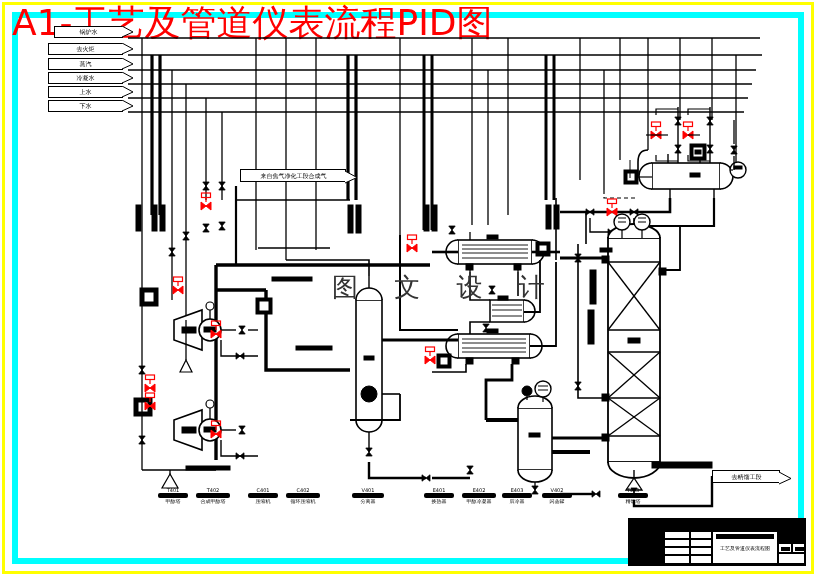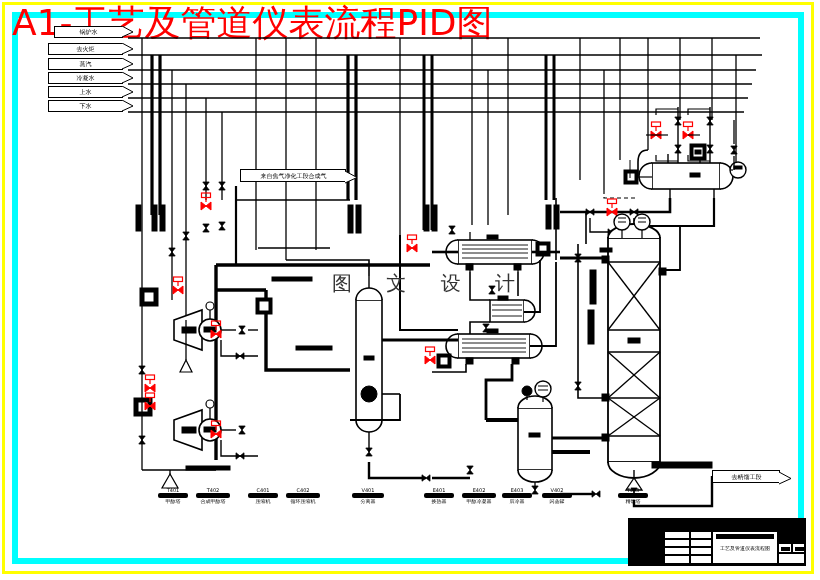--- a/index.html
+++ b/index.html
@@ -12,21 +12,21 @@
       border:3px solid var(--yellow);box-sizing:border-box;}
   .border-inner{position:absolute;left:12px;top:12px;width:792px;height:552px;
       border:6px solid var(--cyan);box-sizing:border-box;}
 
   
   .sheet-title{position:absolute;left:12px;top:8px;font-size:36px;line-height:30px;
       font-weight:normal;color:var(--red);letter-spacing:0px;white-space:nowrap;
       font-family:"DejaVu Sans","Liberation Sans",sans-serif;}
 
   
-  .watermark{position:absolute;left:332px;top:270px;font-size:20px;letter-spacing:14px;
+  .watermark{position:absolute;left:332px;top:270px;font-size:26px;letter-spacing:14px;
       color:#333;font-family:"DejaVu Serif","Liberation Serif",serif;white-space:nowrap;}
 
   
   .util-flag{position:absolute;height:12px;box-sizing:border-box;}
   .util-flag .body{position:absolute;left:0;top:0;right:11px;height:12px;
       border:1px solid #000;background:#fff;box-sizing:border-box;}
   .util-flag .tip{position:absolute;right:0;top:0;width:12px;height:12px;overflow:hidden;}
   .util-flag .tip svg{display:block;}
   .util-flag .txt{position:absolute;left:0;right:11px;top:0;height:12px;line-height:12px;
       text-align:center;font-size:6px;color:#000;white-space:nowrap;}

